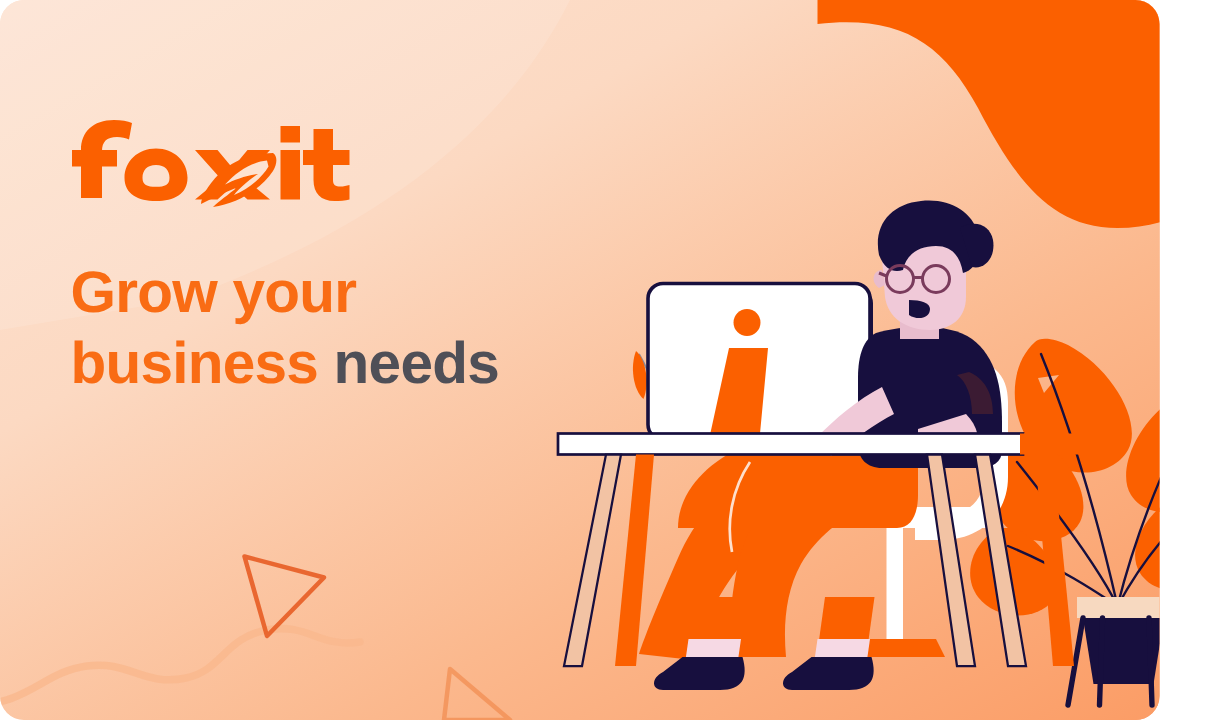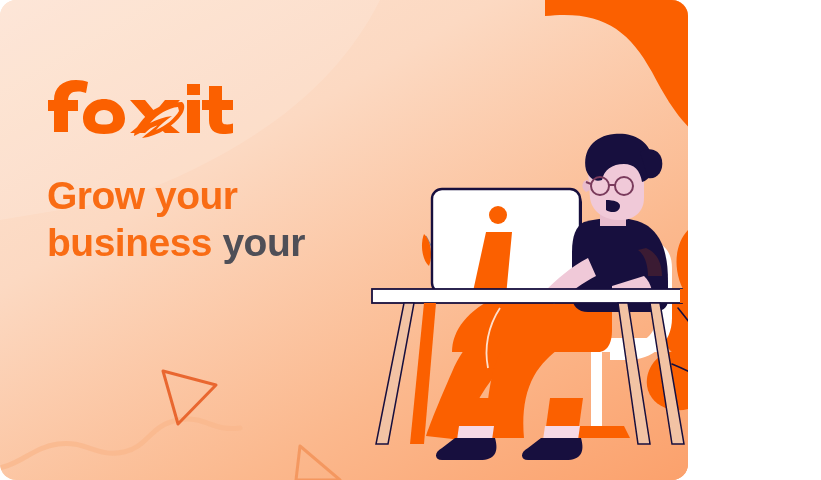--- a/index.html
+++ b/index.html
@@ -5,21 +5,21 @@
 <style>
   * { margin:0; padding:0; box-sizing:border-box; }
   html, body {
     width:821px; height:480px;
     background:#ffffff;
     font-family:"Liberation Sans", sans-serif;
     overflow:hidden;
   }
   #banner {
     position:relative;
-    width:688px; height:480px;
+    width:773px; height:480px;
     border-radius:16px;
     overflow:hidden;
     background:linear-gradient(120deg,#fde2d0 0%, #fcd9c2 28%, #fbb88d 62%, #fb9a62 100%);
   }
   .layer { position:absolute; top:0; left:0; width:821px; height:480px; }
   svg.layer { display:block; }
 
   
   #logo {
     position:absolute; left:46px; top:78px;
@@ -258,17 +258,17 @@
     <path fill="#fb6000" d="M136,24 C124,24 110,28 100,38 C92,46 88,54 88,58
              C96,54 104,50 112,47 C106,52 100,56 96,60
              C112,58 128,48 136,36 C139,31 139,26 136,24 Z"></path>
     <path fill="#fde2d0" d="M132,29 C122,30 112,36 104,45 C110,42 118,39 126,38
              C120,42 114,47 110,52 C120,48 129,40 133,33 Z"></path>
   </svg>
 
   <div id="headline">
     <span class="hl-line accent">Grow your</span>
     <span class="hl-line">
-      <span class="accent">business</span><span> your</span>
+      <span class="accent">business</span><span> needs</span>
     </span>
   </div>
 
 </div>
 
 </body></html>

